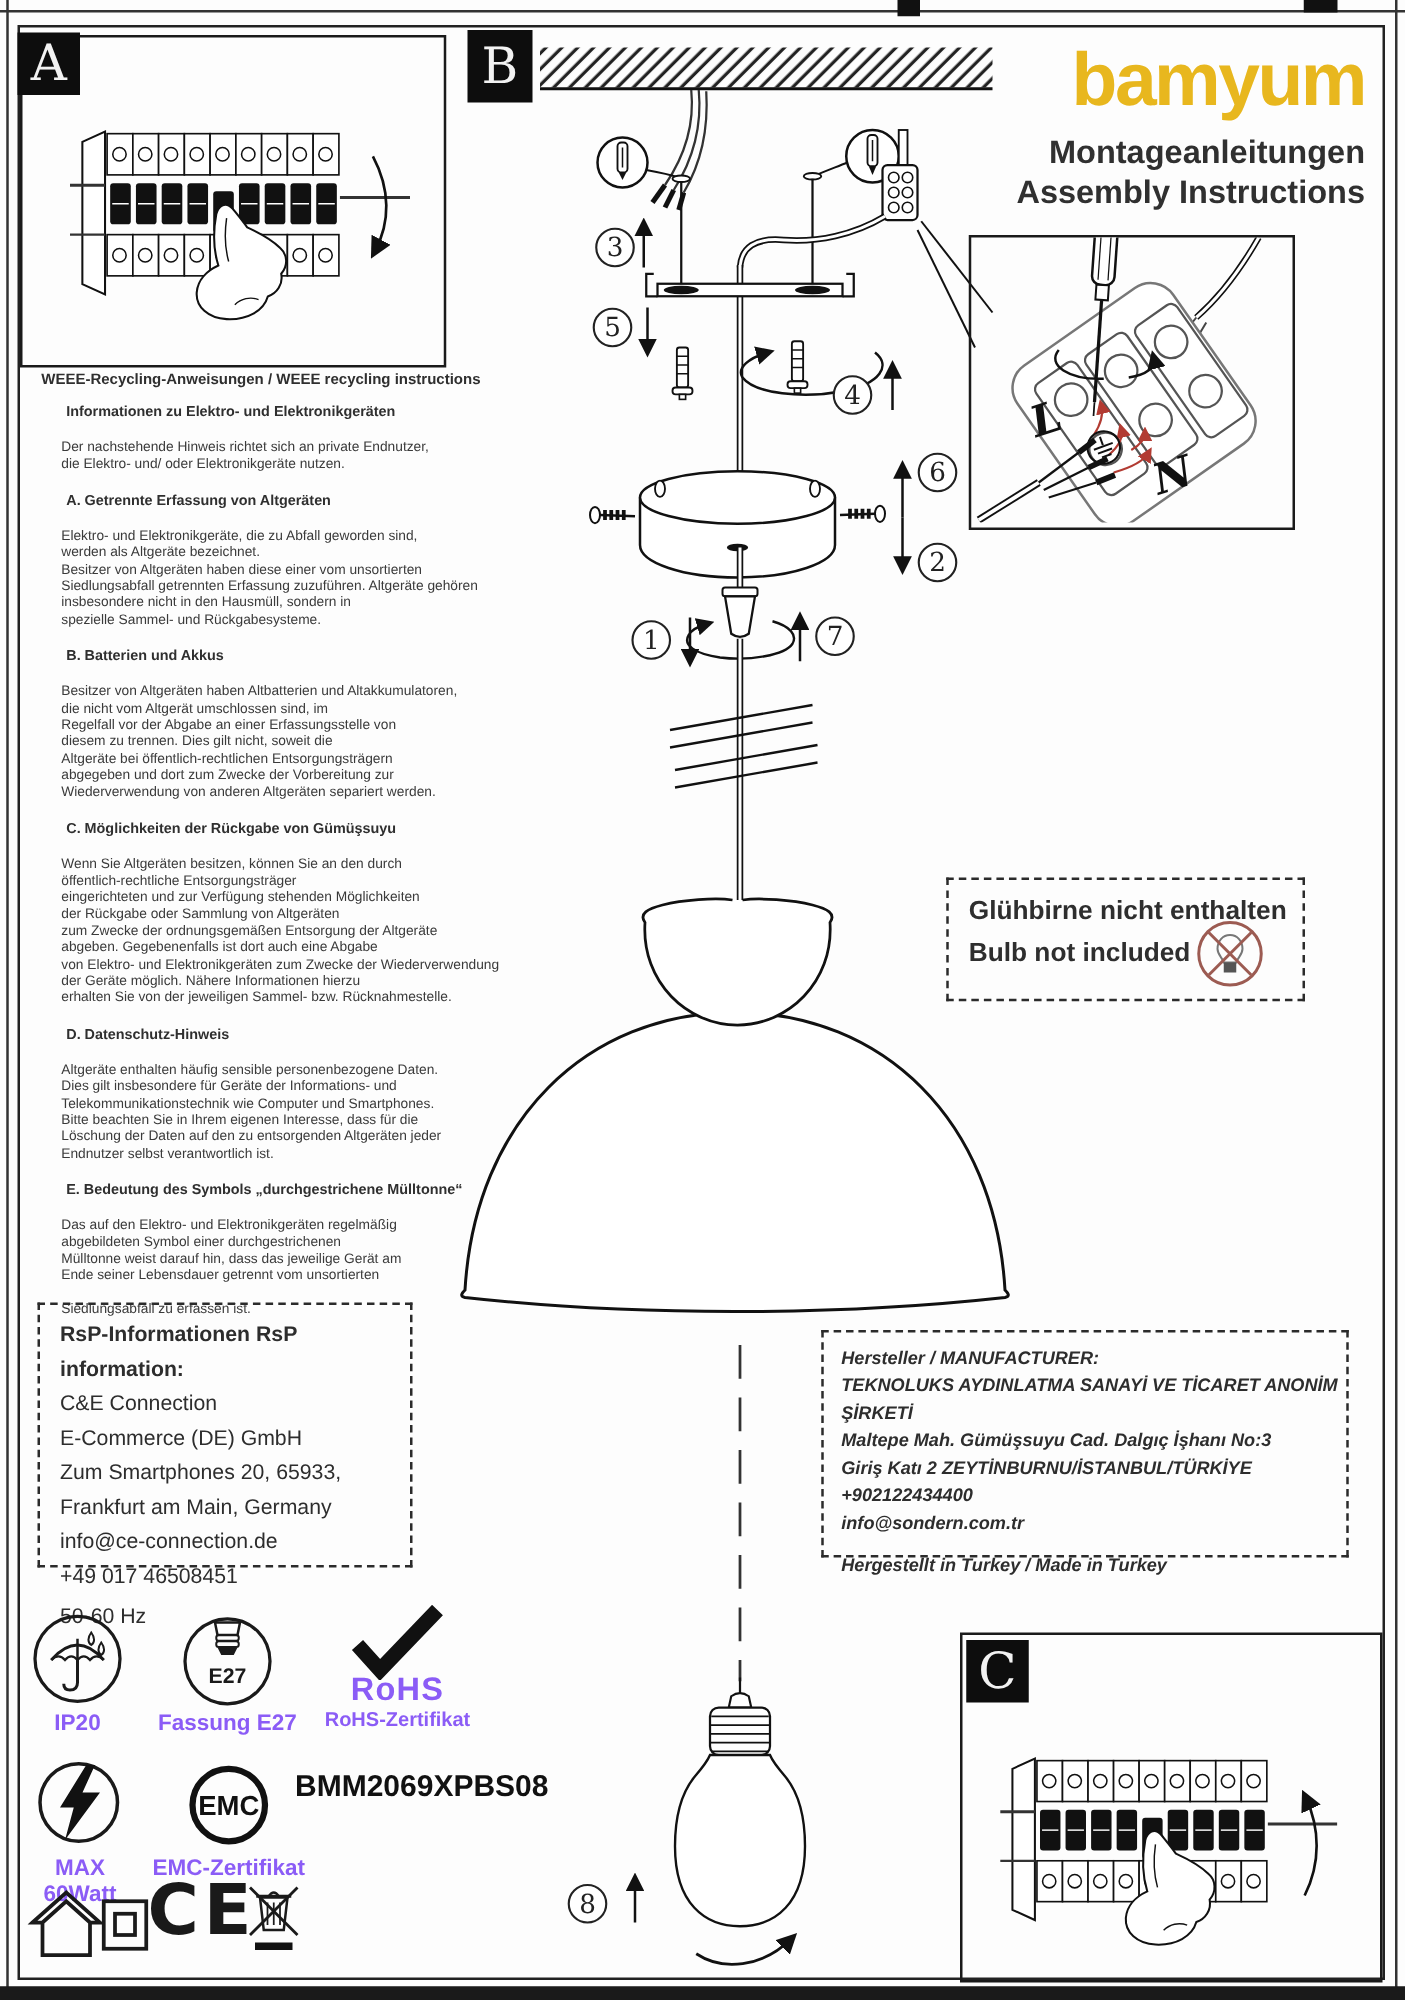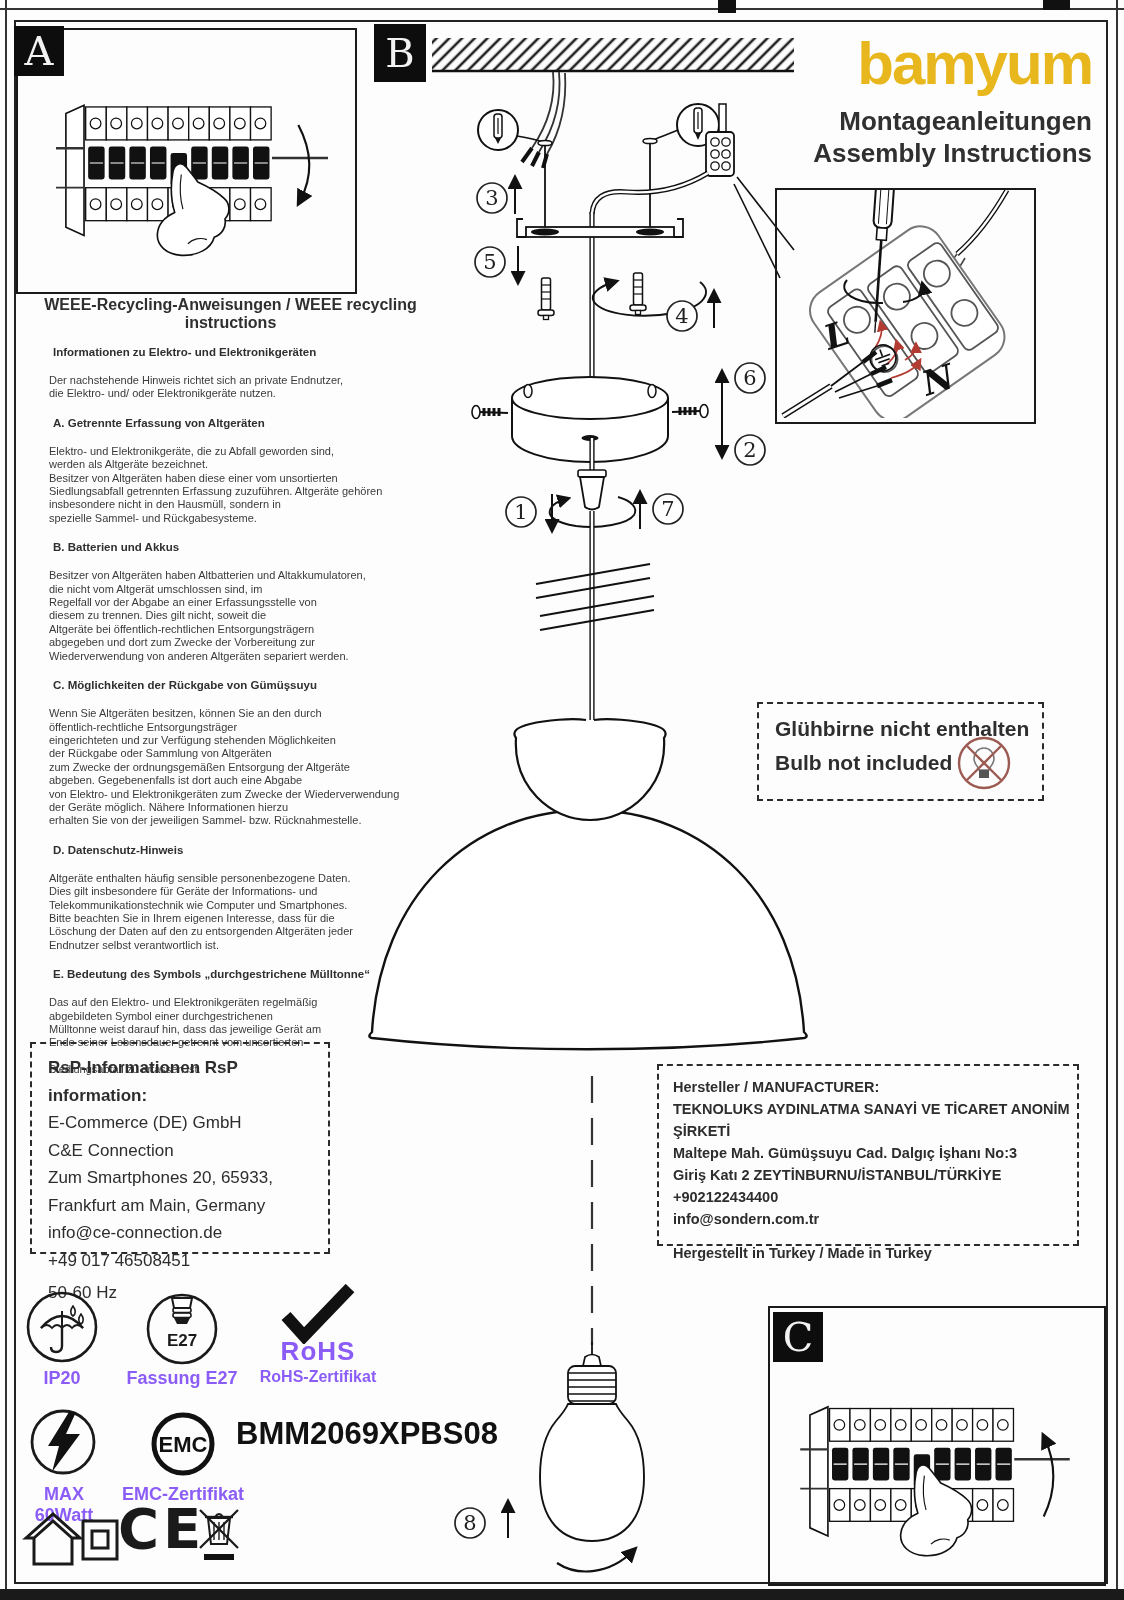--- a/index.html
+++ b/index.html
@@ -10,32 +10,32 @@
   .leftline{position:absolute;left:5px;top:0;width:2px;height:1600px;background:#333;}
   .rightline{position:absolute;left:1116px;top:0;width:2px;height:1600px;background:#333;}
   .botband{position:absolute;left:0;top:1589px;width:1124px;height:11px;background:#1a1a1a;}
   .topmark{position:absolute;background:#111;}
   .corner-label{position:absolute;background:#0d0d0d;color:#f2f2f2;font-family:"DejaVu Serif",serif;display:flex;align-items:center;justify-content:center;font-size:40px;font-weight:400;}
   .boxA{position:absolute;left:16px;top:28px;width:337px;height:262px;border:2px solid #1a1a1a;}
   .boxC{position:absolute;left:768px;top:1306px;width:334px;height:276px;border:2px solid #1a1a1a;}
   .logo{position:absolute;left:790px;top:34px;width:302px;text-align:right;font-weight:bold;font-size:60px;letter-spacing:-2px;line-height:1;}
   .logo-sub{position:absolute;left:700px;width:392px;text-align:right;font-weight:bold;font-size:26px;color:#303030;}
   .weee{position:absolute;left:33px;top:296px;width:395px;}
-  .weee h1{font-size:16px;margin:0 0 14px 0;color:#2f2f2f;text-align:center;}
+  .weee h1{font-size:12px;margin:0 0 14px 0;color:#2f2f2f;}
   .weee h2{font-size:11.5px;margin:13px 0 10px 0;color:#2f2f2f;padding-left:20px;}
   .weee p{font-size:11px;line-height:13.4px;margin:16px;color:#3a3a3a;white-space:pre-line;}
   .dashed-box{position:absolute;border:2.5px dashed #2b2b2b;background:transparent;}
   .bulbnote-text{font-size:21px;font-weight:bold;color:#2e2e2e;line-height:34px;}
   .rsp{left:30px;top:1042px;width:300px;height:212px;padding:10px 0 0 16px;box-sizing:border-box;}
   .rsp div{font-size:17px;line-height:27.5px;color:#2d2d2d;}
-  .mfg{left:657px;top:1064px;width:422px;height:182px;padding:10px 0 0 14px;box-sizing:border-box;}
+  .mfg{left:657px;top:1064px;width:422px;height:182px;padding:10px 0 0 14px;box-sizing:border-box;font-style:italic;}
   .mfg div{font-size:14.5px;line-height:22px;font-weight:bold;color:#2d2d2d;}
   .mfg .made{margin-top:12px;}
   .icon-label{position:absolute;font-weight:bold;color:#8b5cf6;}
-  .code{position:absolute;left:236px;top:1416px;font-size:31px;font-weight:bold;color:#111;letter-spacing:0px;}
+  .code{position:absolute;left:236px;top:1416px;font-size:24px;font-weight:bold;color:#111;letter-spacing:0px;}
   .ce-text{position:absolute;left:118px;top:1496px;font-size:56px;font-weight:bold;color:#1a1a1a;letter-spacing:4px;font-family:"DejaVu Sans","Liberation Sans",sans-serif;}
   svg{display:block;}
   svg text.step{font-family:"DejaVu Serif",serif;font-size:21px;fill:#222;}
   svg text.ln{font-family:"DejaVu Serif",serif;font-style:italic;font-weight:bold;fill:#111;}
 </style>
 </head>
 <body>
 
 <div class="page">
 
@@ -397,22 +397,22 @@
         <path d="M 29,14 C 23,14 19,19 19,25 C 19,30 23,32 24,36 L 34,36 C 35,32 39,30 39,25 C 39,19 35,14 29,14 Z"></path>
         <rect x="24" y="36" width="10" height="8" fill="#555" stroke="none"></rect>
       </g>
       <line x1="12" y1="12" x2="46" y2="46" stroke="#9c5b52" stroke-width="2.4"></line>
       <line x1="46" y1="12" x2="12" y2="46" stroke="#9c5b52" stroke-width="2.4"></line>
     </svg>
   </div>
 
   <div class="dashed-box rsp">
     <div style="font-weight:bold;">RsP-Informationen RsP information:</div>
+    <div>C&amp;E Connection</div>
     <div>E-Commerce (DE) GmbH</div>
-    <div>C&amp;E Connection</div>
     <div>Zum Smartphones 20, 65933,</div>
     <div>Frankfurt am Main, Germany</div>
     <div>info@ce-connection.de</div>
     <div>+49 017 46508451</div>
     <div style="margin-top:5px;">50-60 Hz</div>
   </div>
 
   <div class="dashed-box mfg">
     <div>Hersteller / MANUFACTURER:</div>
     <div>TEKNOLUKS AYDINLATMA SANAYİ VE TİCARET ANONİM ŞİRKETİ</div>

